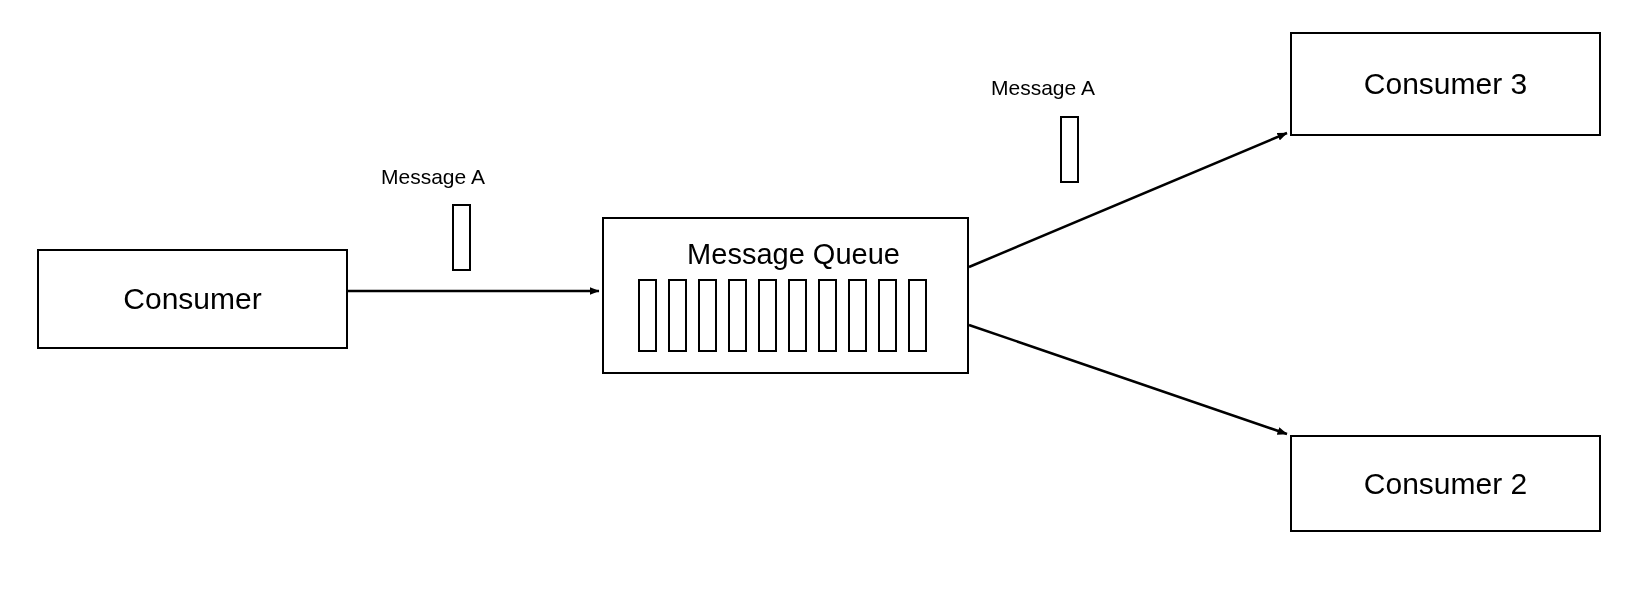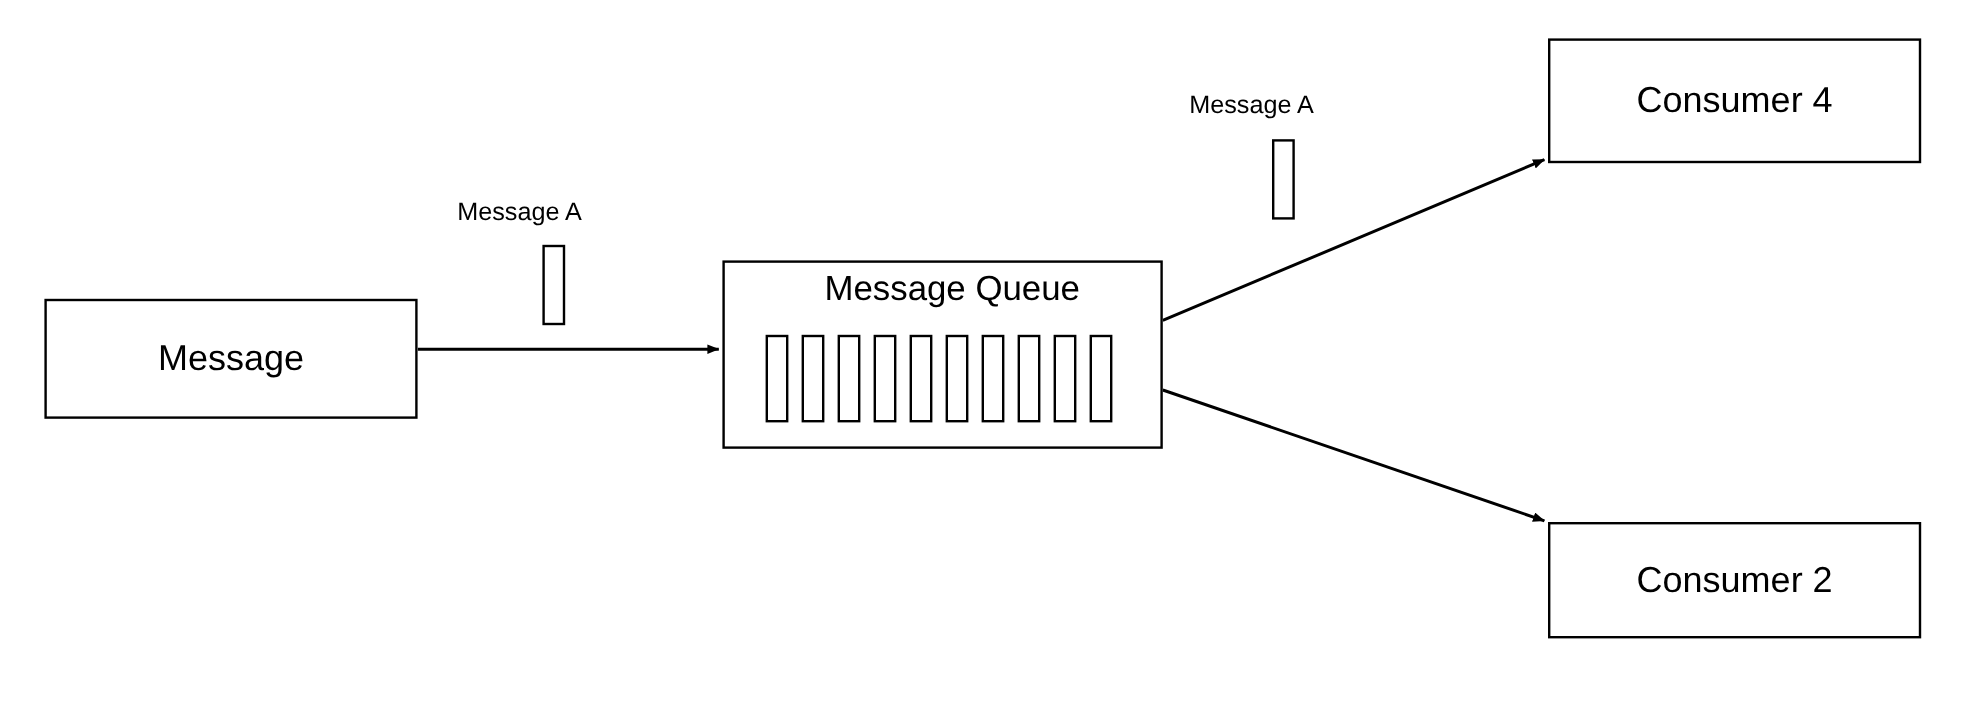--- a/index.html
+++ b/index.html
@@ -66,21 +66,21 @@
     width: 367px;
     height: 157px;
     box-sizing: border-box;
     border: 2px solid #000000;
     background: #ffffff;
   }
   #queue-title {
     position: absolute;
     left: 0;
     right: 0;
-    top: 8px;
+    top: 21px;
     text-align: center;
     font-size: 29px;
     line-height: 1;
     white-space: nowrap;
     padding-left: 16px;
   }
   #queue-slots {
     position: absolute;
     left: 34px;
     top: 60px;
@@ -127,41 +127,41 @@
     </defs>
 
     <line x1="348" y1="291" x2="599" y2="291" stroke="#000000" stroke-width="2.5" marker-end="url(#arrowhead)"></line>
 
     <line x1="969" y1="267" x2="1287" y2="133" stroke="#000000" stroke-width="2.5" marker-end="url(#arrowhead)"></line>
 
     <line x1="969" y1="325" x2="1287" y2="434" stroke="#000000" stroke-width="2.5" marker-end="url(#arrowhead)"></line>
   </svg>
 
   <div class="node-box" id="producer-box">
-    <span class="node-label">Message</span>
+    <span class="node-label">Consumer</span>
   </div>
 
   <div id="queue-box">
     <div id="queue-title" class="node-label">Message Queue</div>
     <div id="queue-slots">
         <div class="queue-slot"></div>
         <div class="queue-slot"></div>
         <div class="queue-slot"></div>
         <div class="queue-slot"></div>
         <div class="queue-slot"></div>
         <div class="queue-slot"></div>
         <div class="queue-slot"></div>
         <div class="queue-slot"></div>
         <div class="queue-slot"></div>
         <div class="queue-slot"></div>
       </div>
   </div>
 
   <div class="node-box" id="consumer1-box">
-    <span class="node-label">Consumer 4</span>
+    <span class="node-label">Consumer 3</span>
   </div>
 
   <div class="node-box" id="consumer2-box">
     <span class="node-label">Consumer 2</span>
   </div>
 
   <div class="edge-label" id="msg-label-1">Message A</div>
   <div class="msg-token" id="msg-token-1"></div>
 
   <div class="edge-label" id="msg-label-2">Message A</div>

